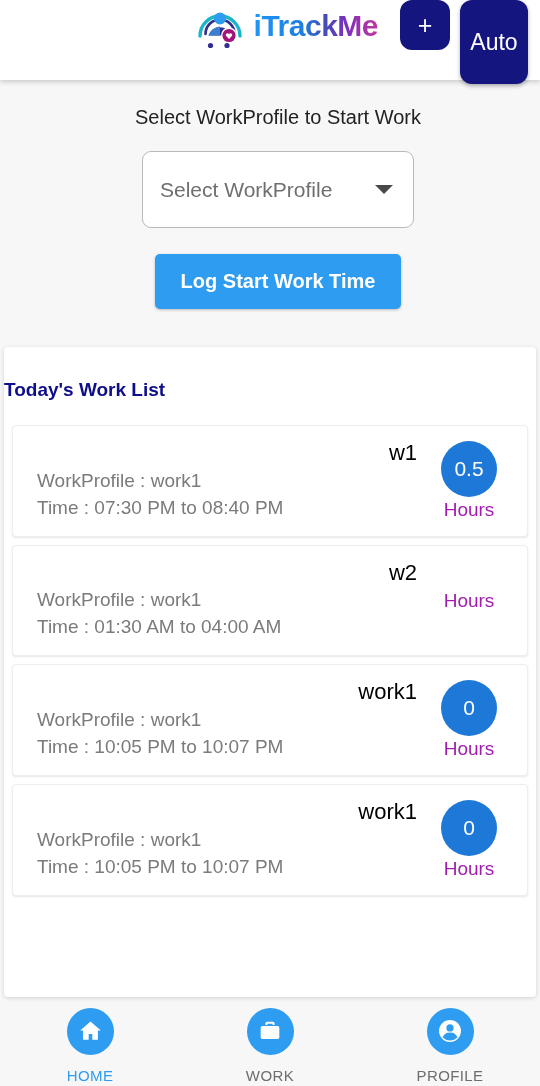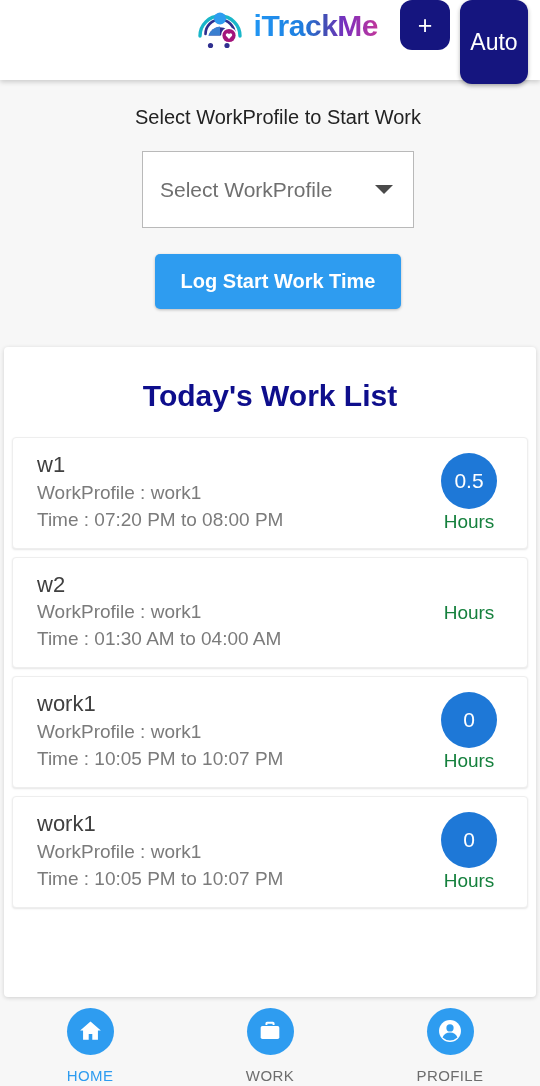--- a/index.html
+++ b/index.html
@@ -94,21 +94,21 @@
     color: #222222;
     margin-bottom: 22px;
   }
 
   .select-box {
     width: 272px;
     height: 77px;
     margin: 0 auto;
     background: #ffffff;
     border: 1px solid #b9b9b9;
-    border-radius: 0;
+    border-radius: 9px;
     display: flex;
     align-items: center;
     justify-content: space-between;
     padding: 0 20px 0 17px;
     cursor: pointer;
   }
 
   .select-value {
     font-size: 21px;
     color: #6f6f6f;
@@ -144,43 +144,43 @@
     right: 4px;
     top: 347px;
     bottom: 89px;
     background: #ffffff;
     border-radius: 4px;
     box-shadow: 0 1px 4px rgba(0,0,0,0.16);
     overflow: hidden;
   }
 
   .list-title {
-    text-align: center;
-    font-size: 30px;
+    font-size: 19px;
     font-weight: bold;
     color: #0e0e8c;
     padding: 32px 0 24px 0;
   }
 
   .work-item {
     position: relative;
     margin: 0 8px 8px 8px;
     background: #ffffff;
     border: 1px solid #eeeeee;
     border-radius: 4px;
     box-shadow: 0 1px 2px rgba(0,0,0,0.10);
     padding: 12px 110px 14px 24px;
     min-height: 97px;
     cursor: pointer;
   }
 
   .work-name {
     font-size: 22px;
-    color: #404040;
+    color: #000000;
     line-height: 1.35;
+    text-align: right;
   }
 
   .work-sub {
     font-size: 19px;
     color: #7b7b7b;
     line-height: 1.42;
   }
 
   .hours-wrap {
     position: absolute;
@@ -199,21 +199,21 @@
     color: #ffffff;
     font-size: 21px;
     display: flex;
     align-items: center;
     justify-content: center;
     margin: 0 auto;
   }
 
   .hours-label {
     font-size: 19px;
-    color: #15803d;
+    color: #a21caf;
     margin-top: 2px;
   }
 
   
   .bottom-nav {
     position: absolute;
     left: 0;
     right: 0;
     bottom: 0;
     height: 81px;
@@ -291,21 +291,21 @@
   <button class="log-btn">Log Start Work Time</button>
 </div>
 
 <div class="list-card">
 
   <div class="list-title">Today's Work List</div>
 
   <div class="work-item">
     <div class="work-name">w1</div>
     <div class="work-sub">WorkProfile : work1</div>
-    <div class="work-sub">Time : 07:20 PM to 08:00 PM</div>
+    <div class="work-sub">Time : 07:30 PM to 08:40 PM</div>
     <div class="hours-wrap">
       <div class="hours-circle">0.5</div>
       <div class="hours-label">Hours</div>
     </div>
   </div>
 
   <div class="work-item">
     <div class="work-name">w2</div>
     <div class="work-sub">WorkProfile : work1</div>
     <div class="work-sub">Time : 01:30 AM to 04:00 AM</div>

